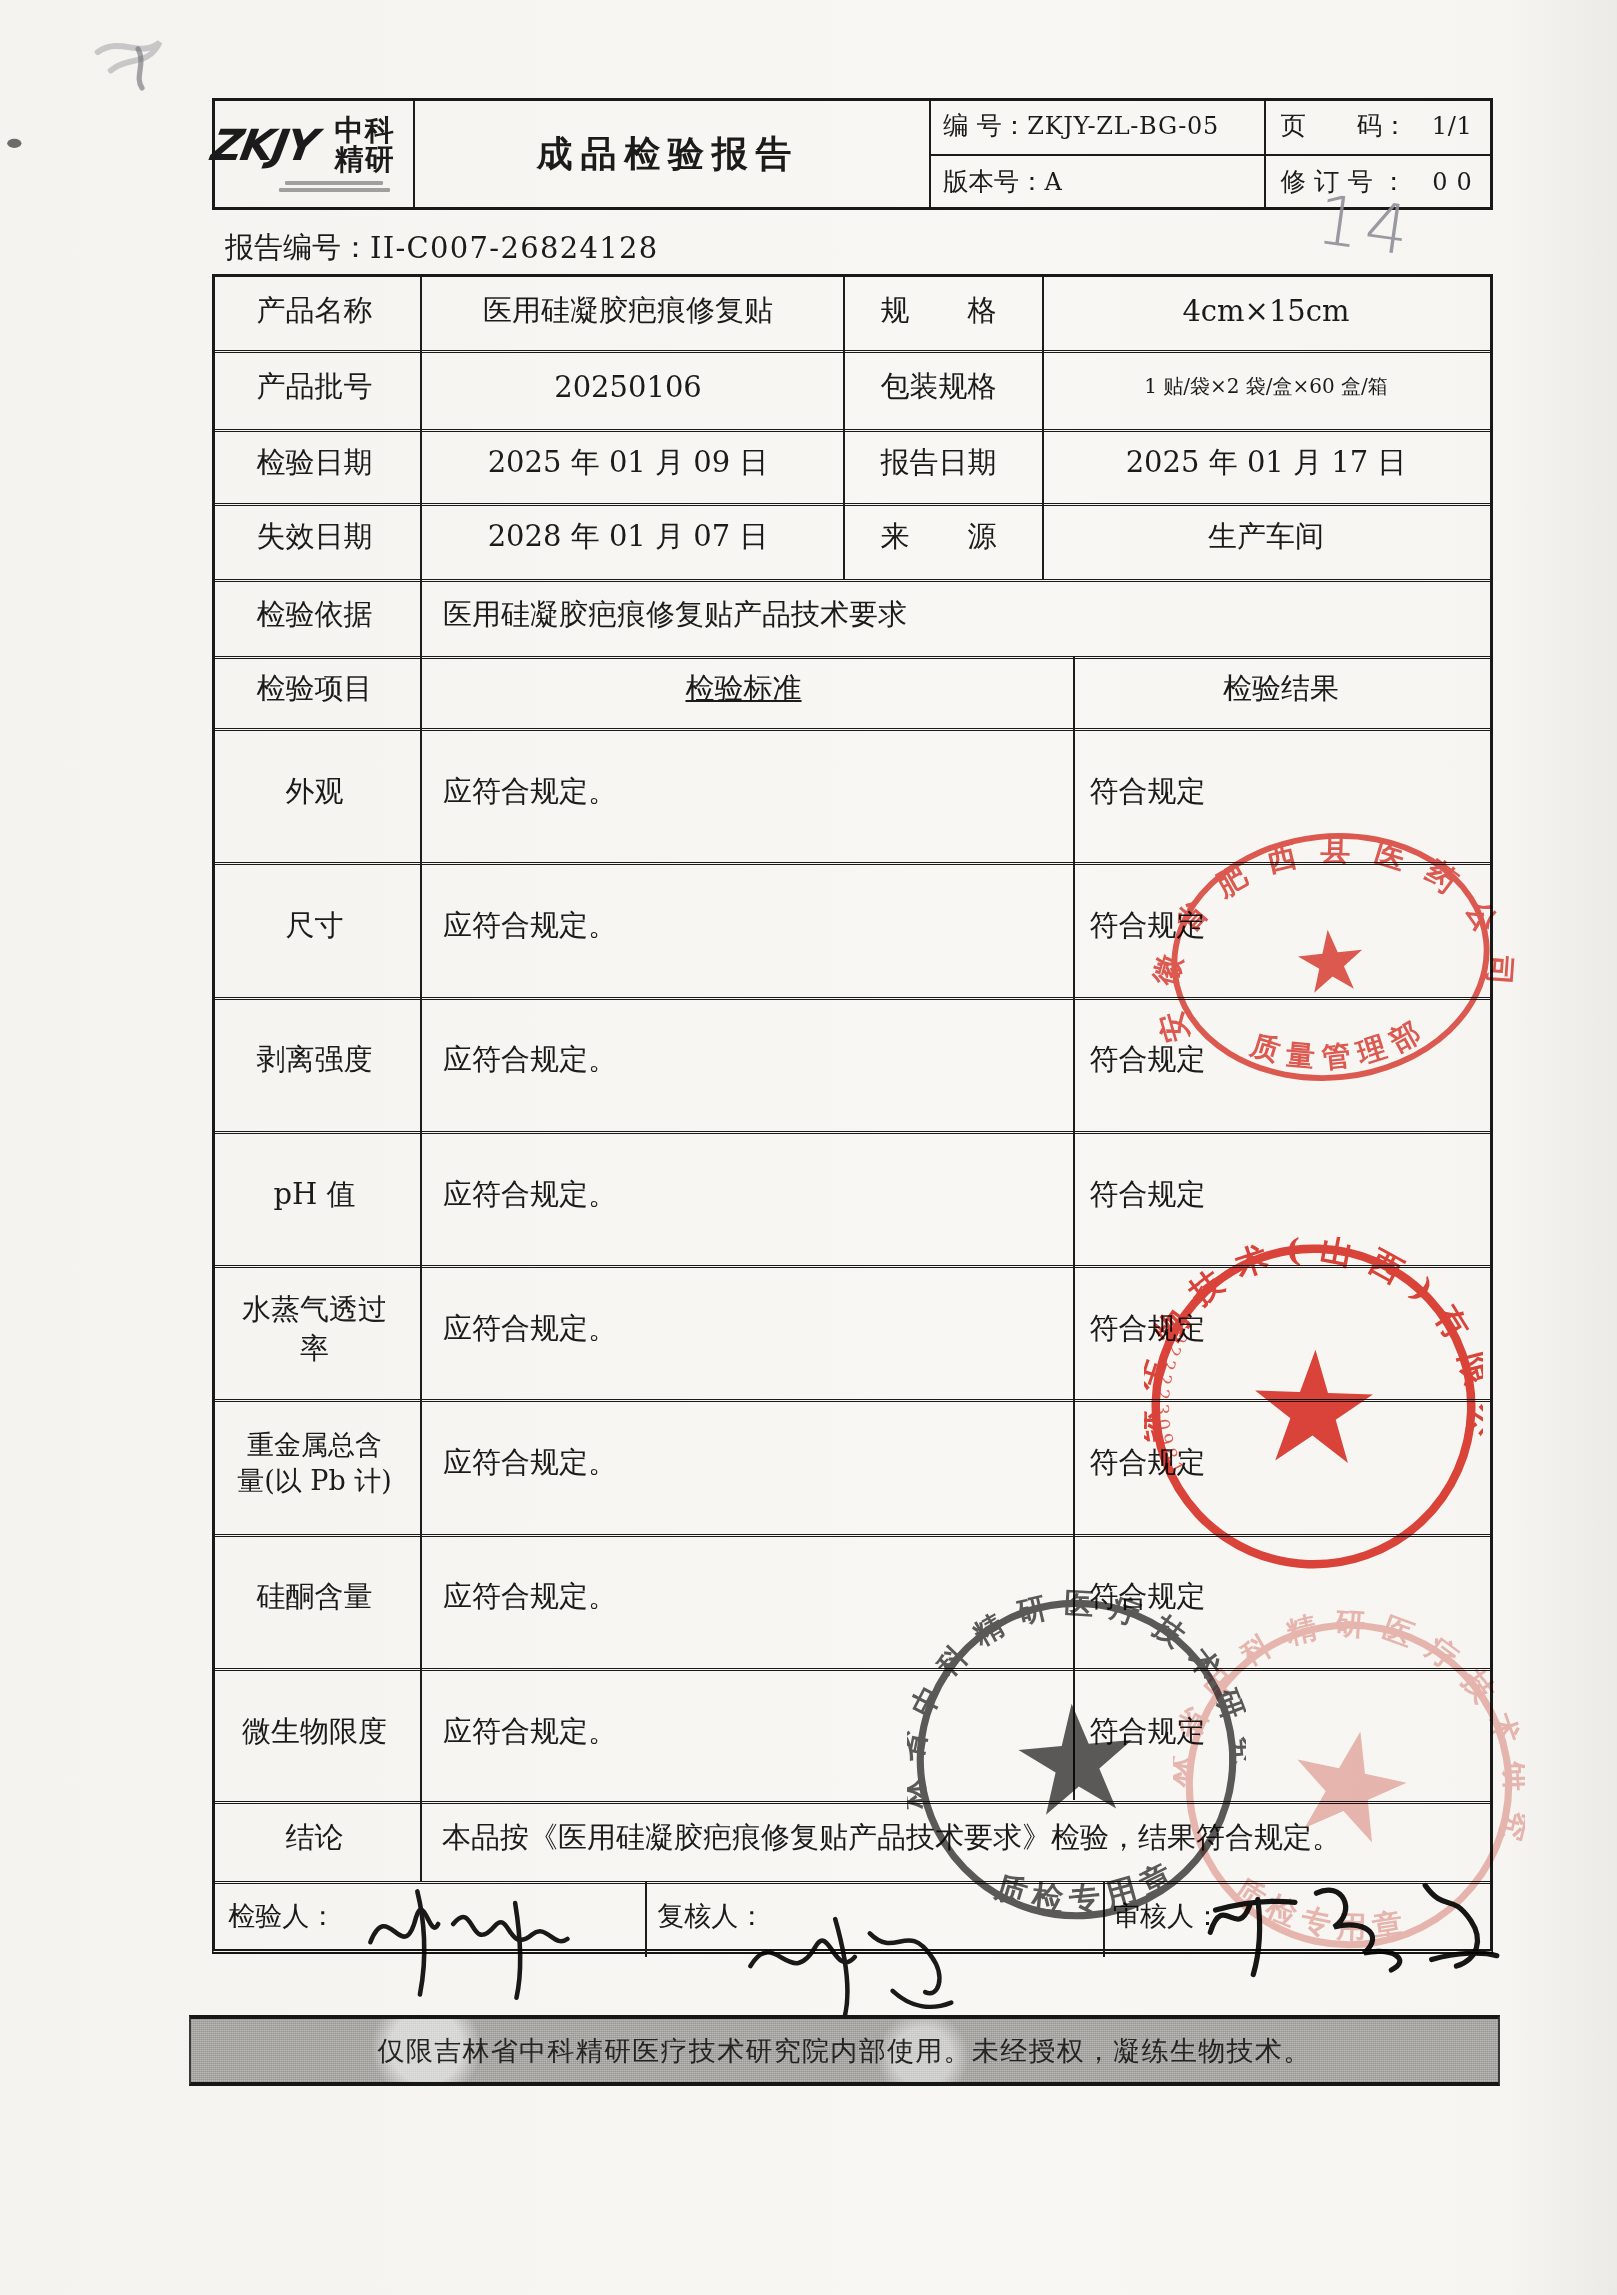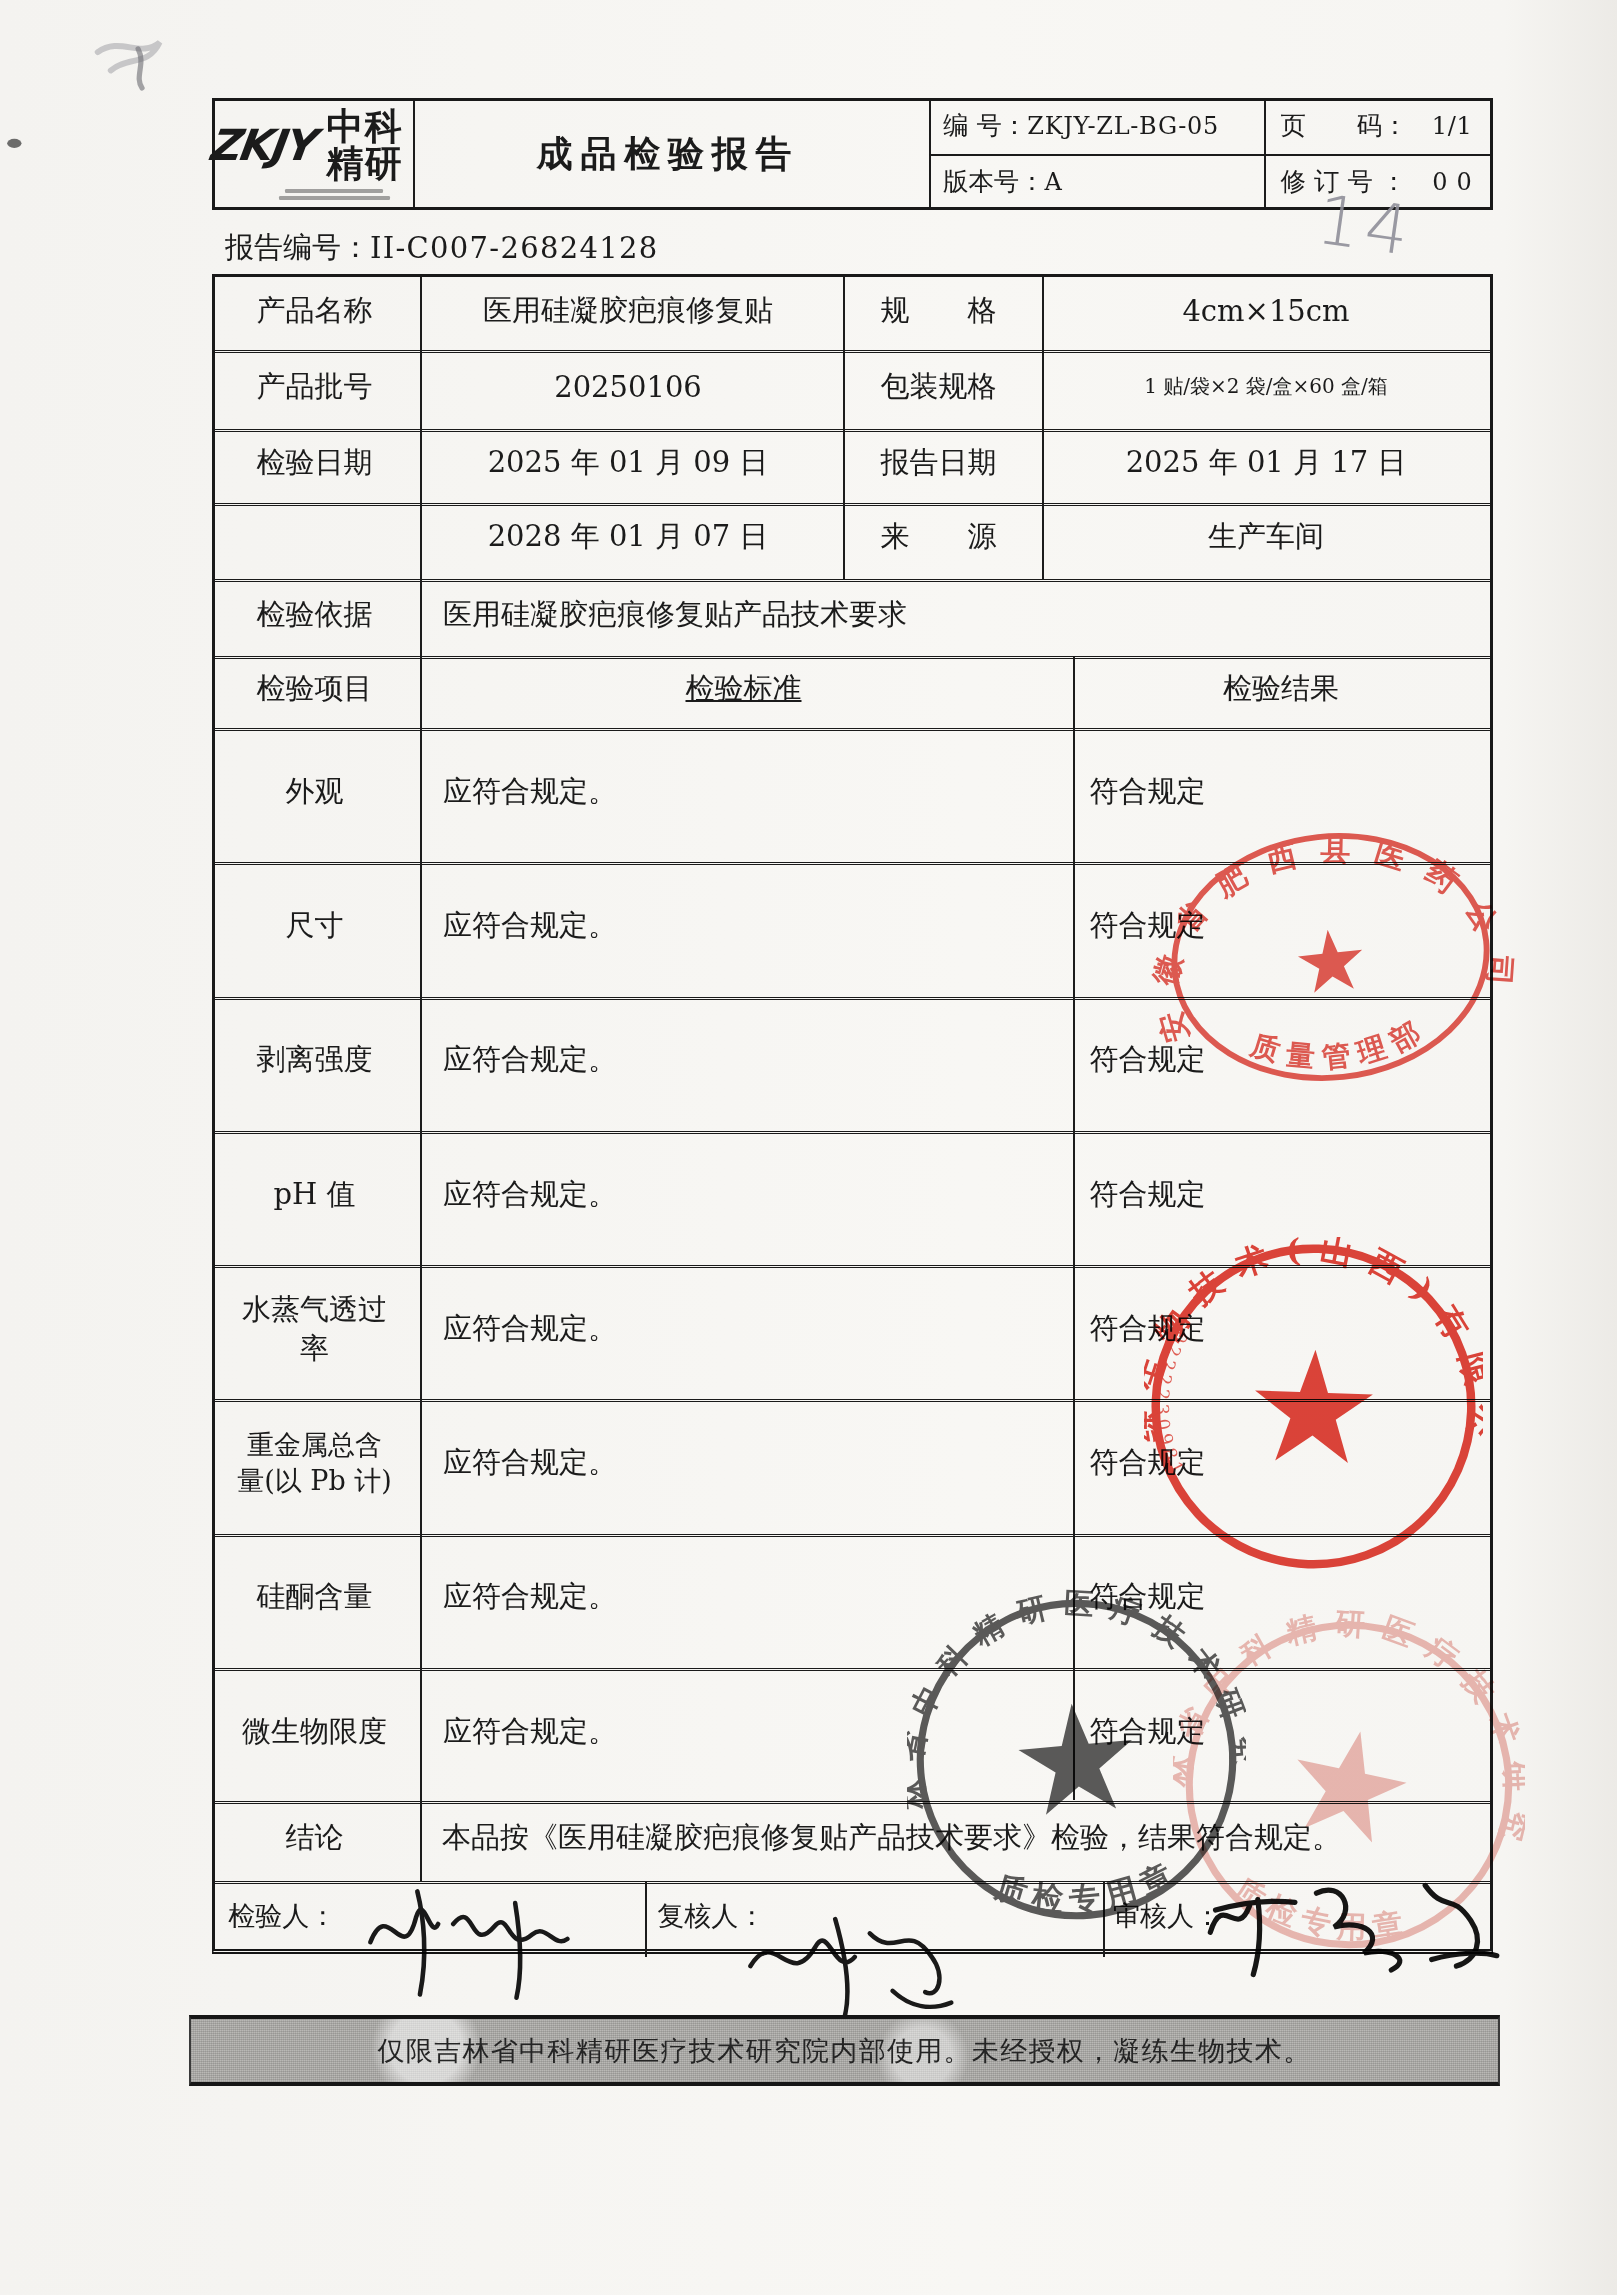--- a/index.html
+++ b/index.html
@@ -12,21 +12,21 @@
   .cl{justify-content:flex-start;}
   .pre{white-space:pre-line;line-height:1.35;}
   .tbl{position:absolute;border:3.3px solid #191919;box-sizing:border-box;}
   .hline{position:absolute;left:0;right:0;border-top:3.9px double #1a1a1a;}
   .vline{position:absolute;border-left:2px solid #1c1c1c;width:0;}
   .hd-label{font-size:25.4px;}
   .hd-val{font-size:24px;letter-spacing:0.7px;}
   .title{font-size:36px;font-weight:bold;letter-spacing:7.8px;}
   .logo-latin{font-family:"DejaVu Sans",sans-serif;font-weight:900;font-style:italic;
               font-size:43px;letter-spacing:-2px;transform:skewX(-10deg);line-height:1;}
-  .logo-cjk{font-size:37px;font-weight:bold;letter-spacing:1.3px;line-height:1;}
+  .logo-cjk{font-size:29px;font-weight:bold;letter-spacing:1.3px;line-height:1;}
   .microbar{background:#5a5a5a;opacity:.55;border-radius:1.3px;}
   .stamp{position:absolute;mix-blend-mode:multiply;pointer-events:none;}
   .sig{position:absolute;mix-blend-mode:multiply;}
   .pencil{position:absolute;font-family:"DejaVu Sans",sans-serif;font-weight:300;
           color:#90909a;opacity:.9;transform:rotate(8deg);letter-spacing:5.2px;}
   .footerbar{position:absolute;border-top:4.6px solid #161616;border-bottom:4.6px solid #161616;
      border-left:2px solid #3a3a3a;border-right:2px solid #3a3a3a;
      display:flex;align-items:center;justify-content:center;
      background:
        radial-gradient(circle at 18% 45%, rgba(255,255,255,.55) 0 36px, rgba(255,255,255,0) 55px),
@@ -123,20 +123,21 @@
   <div class="cell cc" style="left:212px;top:347px;width:205px;height:79px;">产品批号</div>
   <div class="cell cc" style="left:417px;top:347px;width:422px;height:79px;">20250106</div>
   <div class="cell cc" style="left:839px;top:347px;width:199px;height:79px;">包装规格</div>
   <div class="cell cc" style="left:1039px;top:347px;width:454px;height:79px;font-size:20px;">1 贴/袋×2 袋/盒×60 盒/箱</div>
 
   <div class="cell cc" style="left:212px;top:426px;width:205px;height:74px;">检验日期</div>
   <div class="cell cc" style="left:417px;top:426px;width:422px;height:74px;">2025 年 01 月 09 日</div>
   <div class="cell cc" style="left:839px;top:426px;width:199px;height:74px;">报告日期</div>
   <div class="cell cc" style="left:1039px;top:426px;width:454px;height:74px;">2025 年 01 月 17 日</div>
 
+  <div class="cell cc" style="left:212px;top:499px;width:205px;height:76px;">失效日期</div>
   <div class="cell cc" style="left:417px;top:499px;width:422px;height:76px;">2028 年 01 月 07 日</div>
   <div class="cell cc" style="left:839px;top:499px;width:199px;height:76px;">来　　源</div>
   <div class="cell cc" style="left:212px;top:576px;width:205px;height:78px;">检验依据</div>
 
   <div class="cell cc" style="left:1039px;top:499px;width:454px;height:76px;">生产车间</div>
   <div class="cell cl" style="left:417px;top:576px;width:1075px;height:78px;padding-left:26px;">医用硅凝胶疤痕修复贴产品技术要求</div>
 
   <div class="cell cc" style="left:212px;top:653px;width:205px;height:72px;">检验项目</div>
   <div class="cell cc" style="left:417px;top:653px;width:653px;height:72px;text-decoration:underline;">检验标准</div>
   <div class="cell cc" style="left:1070px;top:653px;width:422px;height:72px;">检验结果</div>

